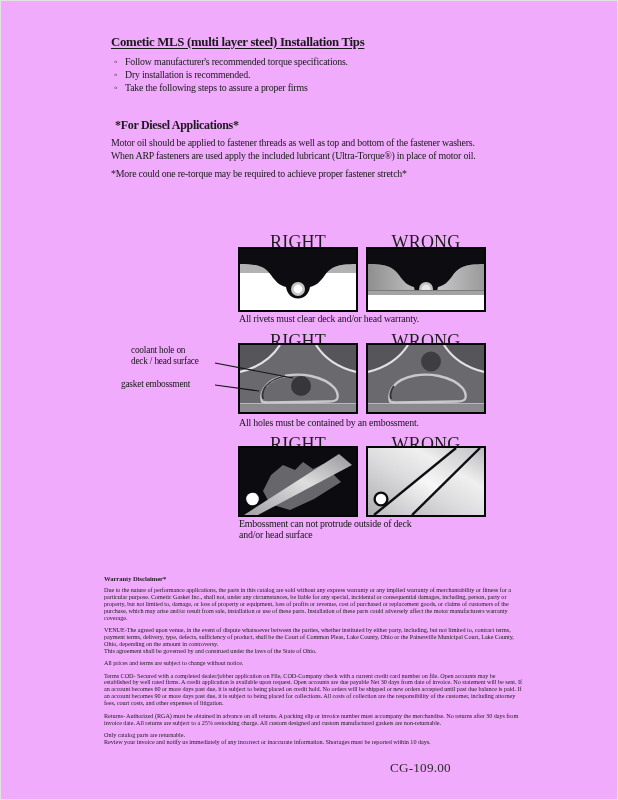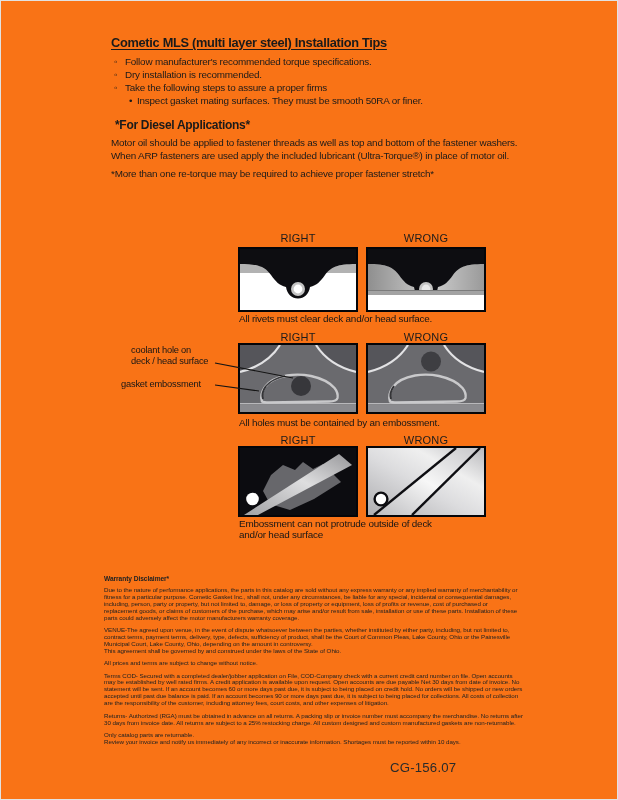--- a/index.html
+++ b/index.html
@@ -1,39 +1,39 @@
 <!DOCTYPE html>
 <html><head>
 <meta charset="utf-8">
 <style>
   html,body{margin:0;padding:0;background:#ffffff;}
   .page{
-    position:relative; width:618px; height:800px; background:#f97316;
-    font-family:Liberation Sans, sans-serif; color:#1a1a1a; overflow:hidden;
+    position:relative; width:618px; height:800px; background:#f0abfc;
+    font-family:Liberation Serif, serif; color:#1a1a1a; overflow:hidden;
     border:1px solid #e2e2e2; box-sizing:border-box;
   }
   .abs{position:absolute;}
   
   .title{
     left:110px; top:25px; font-size:12.8px; font-weight:bold; letter-spacing:-0.3px;
     text-decoration:underline; text-underline-offset:2px;
   }
   
   .tips{left:104px; top:46px; width:452px; font-size:9.9px; letter-spacing:-0.2px; line-height:13px;}
   .tips ul{margin:8px; padding:0; list-style:none;}
   .tips li{position:relative; padding-left:12px; white-space:nowrap;}
   .tips li::before{content:"\25E6"; position:absolute; left:1px; top:0;}
   .tips li.sub{padding-left:24px;}
   .tips li.sub::before{content:"\2022"; left:16px;}
   
   .diesel{left:110px; top:118px; width:440px; font-size:9.9px; letter-spacing:-0.2px; line-height:12.5px;}
   .diesel h2{margin:0 0 5px 4px; font-size:12px; letter-spacing:-0.3px; line-height:13px;}
   .diesel p{margin:0 0 6px 0; white-space:pre-line;}
   
-  .dlabel{width:120px; text-align:center; font-size:11px; letter-spacing:0.2px; color:#1c1c1c;}
+  .dlabel{width:120px; text-align:center; font-size:18px; letter-spacing:0.2px; color:#1c1c1c;}
   .panel{box-sizing:content-box; border:2px solid #050508; width:116px; background:#fff; font-size:0; line-height:0;}
   .panel.h61{height:61px;} .panel.h67{height:67px;}
   .caption{font-size:9.9px; letter-spacing:-0.2px; line-height:11px; white-space:pre-line; color:#161616;}
   .callout{font-size:9.3px; letter-spacing:-0.2px; line-height:10.5px; text-align:left; white-space:pre-line; color:#161616;}
   
   .warranty{left:103px; top:574px; width:419px; font-size:6.2px; line-height:6.9px; letter-spacing:-0.05px; color:#222;}
   .warranty h3{margin:0 0 4px 0; font-size:6.6px; line-height:8px;}
   .warranty p{margin:0 0 5.5px 0; white-space:pre-line;}
   
   .code{left:389px; top:759px; font-size:13.2px; letter-spacing:0.2px; color:#2a2a2a;}
@@ -43,29 +43,28 @@
 
 <div class="page">
 
   <h1 class="abs title">Cometic MLS (multi layer steel) Installation Tips</h1>
 
   <div class="abs tips">
     <ul>
       <li>Follow manufacturer's recommended torque specifications.</li>
       <li>Dry installation is recommended.</li>
       <li>Take the following steps to assure a proper firms</li>
-      <li class="sub">Inspect gasket mating surfaces.  They must be smooth 50RA or finer.</li>
     </ul>
   </div>
 
   <div class="abs diesel">
     <h2>*For Diesel Applications*</h2>
     <p>Motor oil should be applied to fastener threads as well as top and bottom of the fastener washers.
 When ARP fasteners are used apply the included lubricant (Ultra-Torque®) in place of motor oil.</p>
-    <p>*More than one re-torque may be required to achieve proper fastener stretch*</p>
+    <p>*More could one re-torque may be required to achieve proper fastener stretch*</p>
   </div>
 
   <div class="abs dlabel" style="left:237px; top:231px;">RIGHT</div>
   <div class="abs dlabel" style="left:365px; top:231px;">WRONG</div>
 
   <div class="abs panel h61" style="left:237px; top:246px;">
     <svg width="116" height="61" viewBox="0 0 116 61">
       <rect width="116" height="61" fill="#ffffff"></rect>
       <rect x="0" y="15" width="116" height="9" fill="#b2b2b2"></rect>
       <path d="M0,0 H116 V15 C97,15 91,18 85,26 C80,33 77,36 70,38 C69,45 64,49.5 58,49.5 C52,49.5 47,45 46,38 C39,36 36,33 31,26 C25,18 19,15 0,15 Z" fill="#0d0d11"></path>
@@ -85,21 +84,21 @@
       <rect width="116" height="61" fill="#ffffff"></rect>
       <rect x="0" y="15" width="116" height="29" fill="url(#gw1)"></rect>
       <path d="M0,0 H116 V15 C97,15 91,18 85,26 C80,33 77,36 70,38 C69,45 64,49.5 58,49.5 C52,49.5 47,45 46,38 C39,36 36,33 31,26 C25,18 19,15 0,15 Z" fill="#0d0d11"></path>
       <circle cx="58" cy="40" r="7" fill="#c4c4c4"></circle>
       <circle cx="58" cy="40" r="4.4" fill="#e9e9e9"></circle>
       <rect x="0" y="41" width="116" height="1" fill="#7c7c7c"></rect>
       <rect x="0" y="42" width="116" height="4" fill="#a3a3a3"></rect>
       <rect x="0" y="46" width="116" height="15" fill="#ffffff"></rect>
     </svg>
   </div>
-  <div class="abs caption" style="left:238px; top:312px;">All rivets must clear deck and/or head surface.</div>
+  <div class="abs caption" style="left:238px; top:312px;">All rivets must clear deck and/or head warranty.</div>
 
   <div class="abs dlabel" style="left:237px; top:330px;">RIGHT</div>
   <div class="abs dlabel" style="left:365px; top:330px;">WRONG</div>
 
   <div class="abs callout" style="left:130px; top:344px; width:84px;">coolant hole on
 deck / head surface</div>
   <div class="abs callout" style="left:120px; top:378px; width:94px;">gasket embossment</div>
 
   <div class="abs panel h67" style="left:237px; top:342px;">
     <svg width="116" height="67" viewBox="0 0 116 67">
@@ -186,15 +185,15 @@
     <p>Due to the nature of performance applications, the parts in this catalog are sold without any express warranty or any implied warranty of merchantability or fitness for a particular purpose.  Cometic Gasket Inc., shall not, under any circumstances, be liable for any special, incidental or consequential damages, including, person, party or property, but not limited to, damage, or loss of property or equipment, loss of profits or revenue, cost of purchased or replacement goods, or claims of customers of the purchase, which may arise and/or result from sale, installation or use of these parts.  Installation of these parts could adversely affect the motor manufacturers warranty coverage.</p>
     <p>VENUE-The agreed upon venue, in the event of dispute whatsoever between the parties, whether instituted by either party, including, but not limited to, contract terms, payment terms, delivery, type, defects, sufficiency of product, shall be the Court of Common Pleas, Lake County, Ohio or the Painesville Municipal Court, Lake County, Ohio, depending on the amount in controversy.
 This agreement shall be governed by and construed under the laws of the State of Ohio.</p>
     <p>All prices and terms are subject to change without notice.</p>
     <p>Terms COD- Secured with a completed dealer/jobber application on File, COD-Company check with a current credit card number on file.  Open accounts may be established by well rated firms.  A credit application is available upon request.  Open accounts are due payable Net 30 days from date of invoice.  No statement will be sent.  If an account becomes 60 or more days past due, it is subject to being placed on credit hold.  No orders will be shipped or new orders accepted until past due balance is paid.  If an account becomes 90 or more days past due, it is subject to being placed for collections.  All costs of collection are the responsibility of the customer, including attorney fees, court costs, and other expenses of litigation.</p>
     <p>Returns- Authorized (RGA) must be obtained in advance on all returns.  A packing slip or invoice number must accompany the merchandise.  No returns after 30 days from invoice date.  All returns are subject to a 25% restocking charge.  All custom designed and custom manufactured gaskets are non-returnable.</p>
     <p>Only catalog parts are returnable.
 Review your invoice and notify us immediately of any incorrect or inaccurate information.  Shortages must be reported within 10 days.</p>
   </div>
 
-  <div class="abs code">CG-156.07</div>
+  <div class="abs code">CG-109.00</div>
 
 </div>
 
 </body></html>

